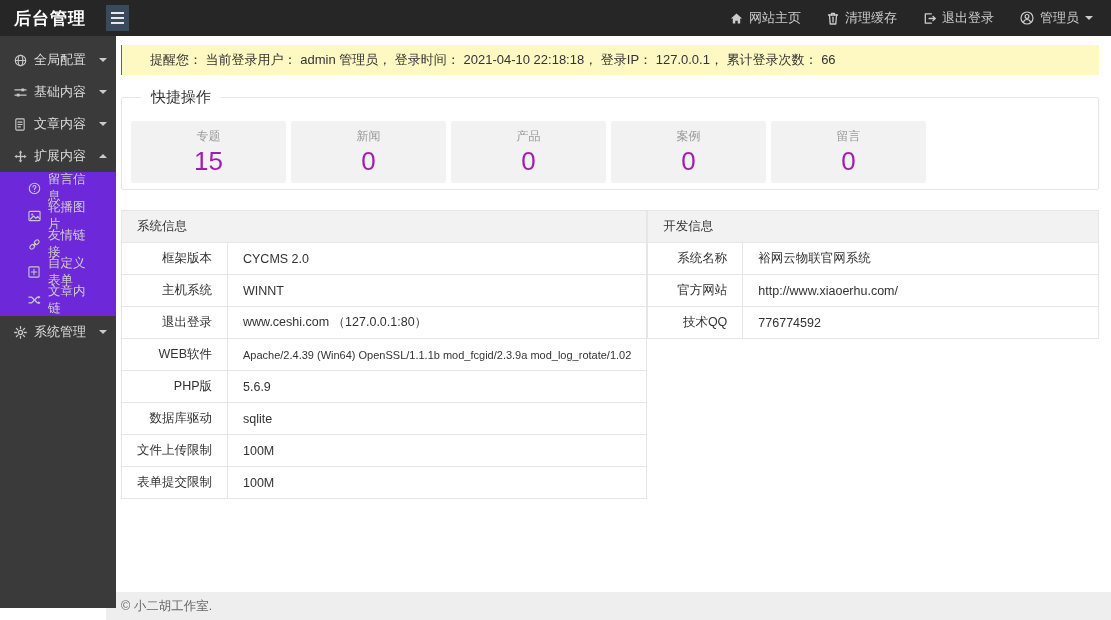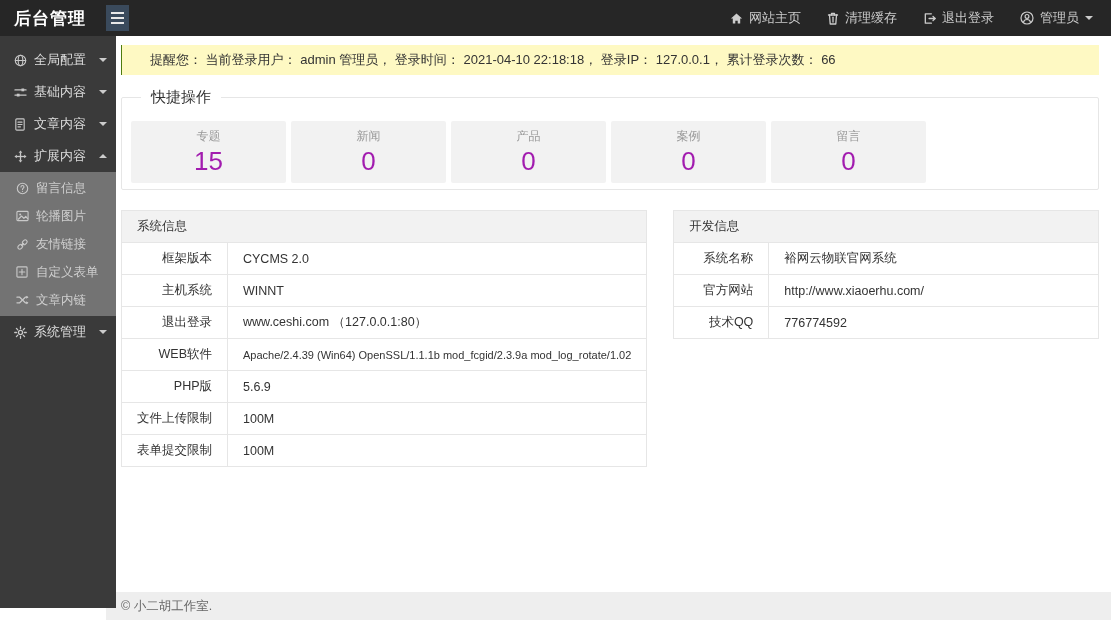--- a/index.html
+++ b/index.html
@@ -24,42 +24,42 @@
   .side-item { height:32px; display:flex; align-items:center; gap:7px;
                padding:0 9px 0 13px; color:#dddddd; font-size:13px; cursor:pointer; }
   .side-item .icon, .sub-item .icon { width:14px; height:14px; flex:0 0 14px;
                display:inline-flex; align-items:center; justify-content:center; color:#c8c8c8; }
   .caret-down { width:0; height:0; margin-left:auto;
                 border-left:4px solid transparent; border-right:4px solid transparent;
                 border-top:4px solid #cccccc; }
   .caret-up { width:0; height:0; margin-left:auto;
               border-left:4px solid transparent; border-right:4px solid transparent;
               border-bottom:4px solid #cccccc; }
-  .submenu { background:#737373; padding:2px 0; }
+  .submenu { background:#6d28d9; padding:2px 12px; }
   .sub-item { height:28px; display:flex; align-items:center; gap:7px;
               padding:0 9px 0 15px; color:#cfcfcf; font-size:12.5px; cursor:pointer; }
 
   
   .main { position:absolute; left:106px; top:36px; right:0; bottom:28px;
           background:#ffffff; padding:9px 12px 0 15px; overflow:hidden; }
 
   .alert { background:#fef9c3; border-left:1px solid #4d7c0f; height:30px;
            display:flex; align-items:center; padding-left:28px;
            font-size:13px; color:#333333; }
 
   fieldset.quick { margin-top:13px; border:1px solid #e6e6e6; border-radius:2px;
                    padding:14px 9px 6px 9px; }
   fieldset.quick legend { margin-left:10px; padding:0 10px; font-size:15px; color:#333333; }
   .cards { display:flex; gap:5px; }
   .card { width:155px; height:62px; background:#f2f2f2; border-radius:2px; cursor:pointer;
           display:flex; flex-direction:column; align-items:center; justify-content:center; }
   .card .c-label { font-size:12px; color:#999999; }
   .card .c-value { font-size:26px; color:#a21caf; margin-top:1px; }
 
-  .tables { display:flex; gap:26px; margin-top:20px; }
+  .tables { display:flex; gap:0; margin-top:20px; }
   .tcol { flex:1 1 0; }
   table.info { width:100%; border-collapse:collapse; font-size:12.5px; color:#333333; }
   table.info th { background:#f2f2f2; border:1px solid #e6e6e6; font-weight:normal;
                   text-align:left; padding:7px 15px; }
   table.info td { border:1px solid #e6e6e6; padding:7px 15px; white-space:nowrap; overflow:hidden; }
   td.lbl { width:95px; text-align:right; padding:7px 15px 7px 5px; }
   td.val-small { font-size:11px; }
 
   .footer { position:absolute; left:106px; right:0; bottom:0; height:28px;
             background:#eeeeee; display:flex; align-items:center;
@@ -297,20 +297,24 @@
           </tr>
           <tr>
             <td class="lbl">WEB软件</td>
             <td class="val-small">Apache/2.4.39 (Win64) OpenSSL/1.1.1b mod_fcgid/2.3.9a mod_log_rotate/1.02</td>
           </tr>
           <tr>
             <td class="lbl">PHP版</td>
             <td>5.6.9</td>
           </tr>
           <tr>
+            <td class="lbl">数据库驱动</td>
+            <td>sqlite</td>
+          </tr>
+          <tr>
             <td class="lbl">文件上传限制</td>
             <td>100M</td>
           </tr>
           <tr>
             <td class="lbl">表单提交限制</td>
             <td>100M</td>
           </tr>
         </tbody>
       </table>
     </div>

